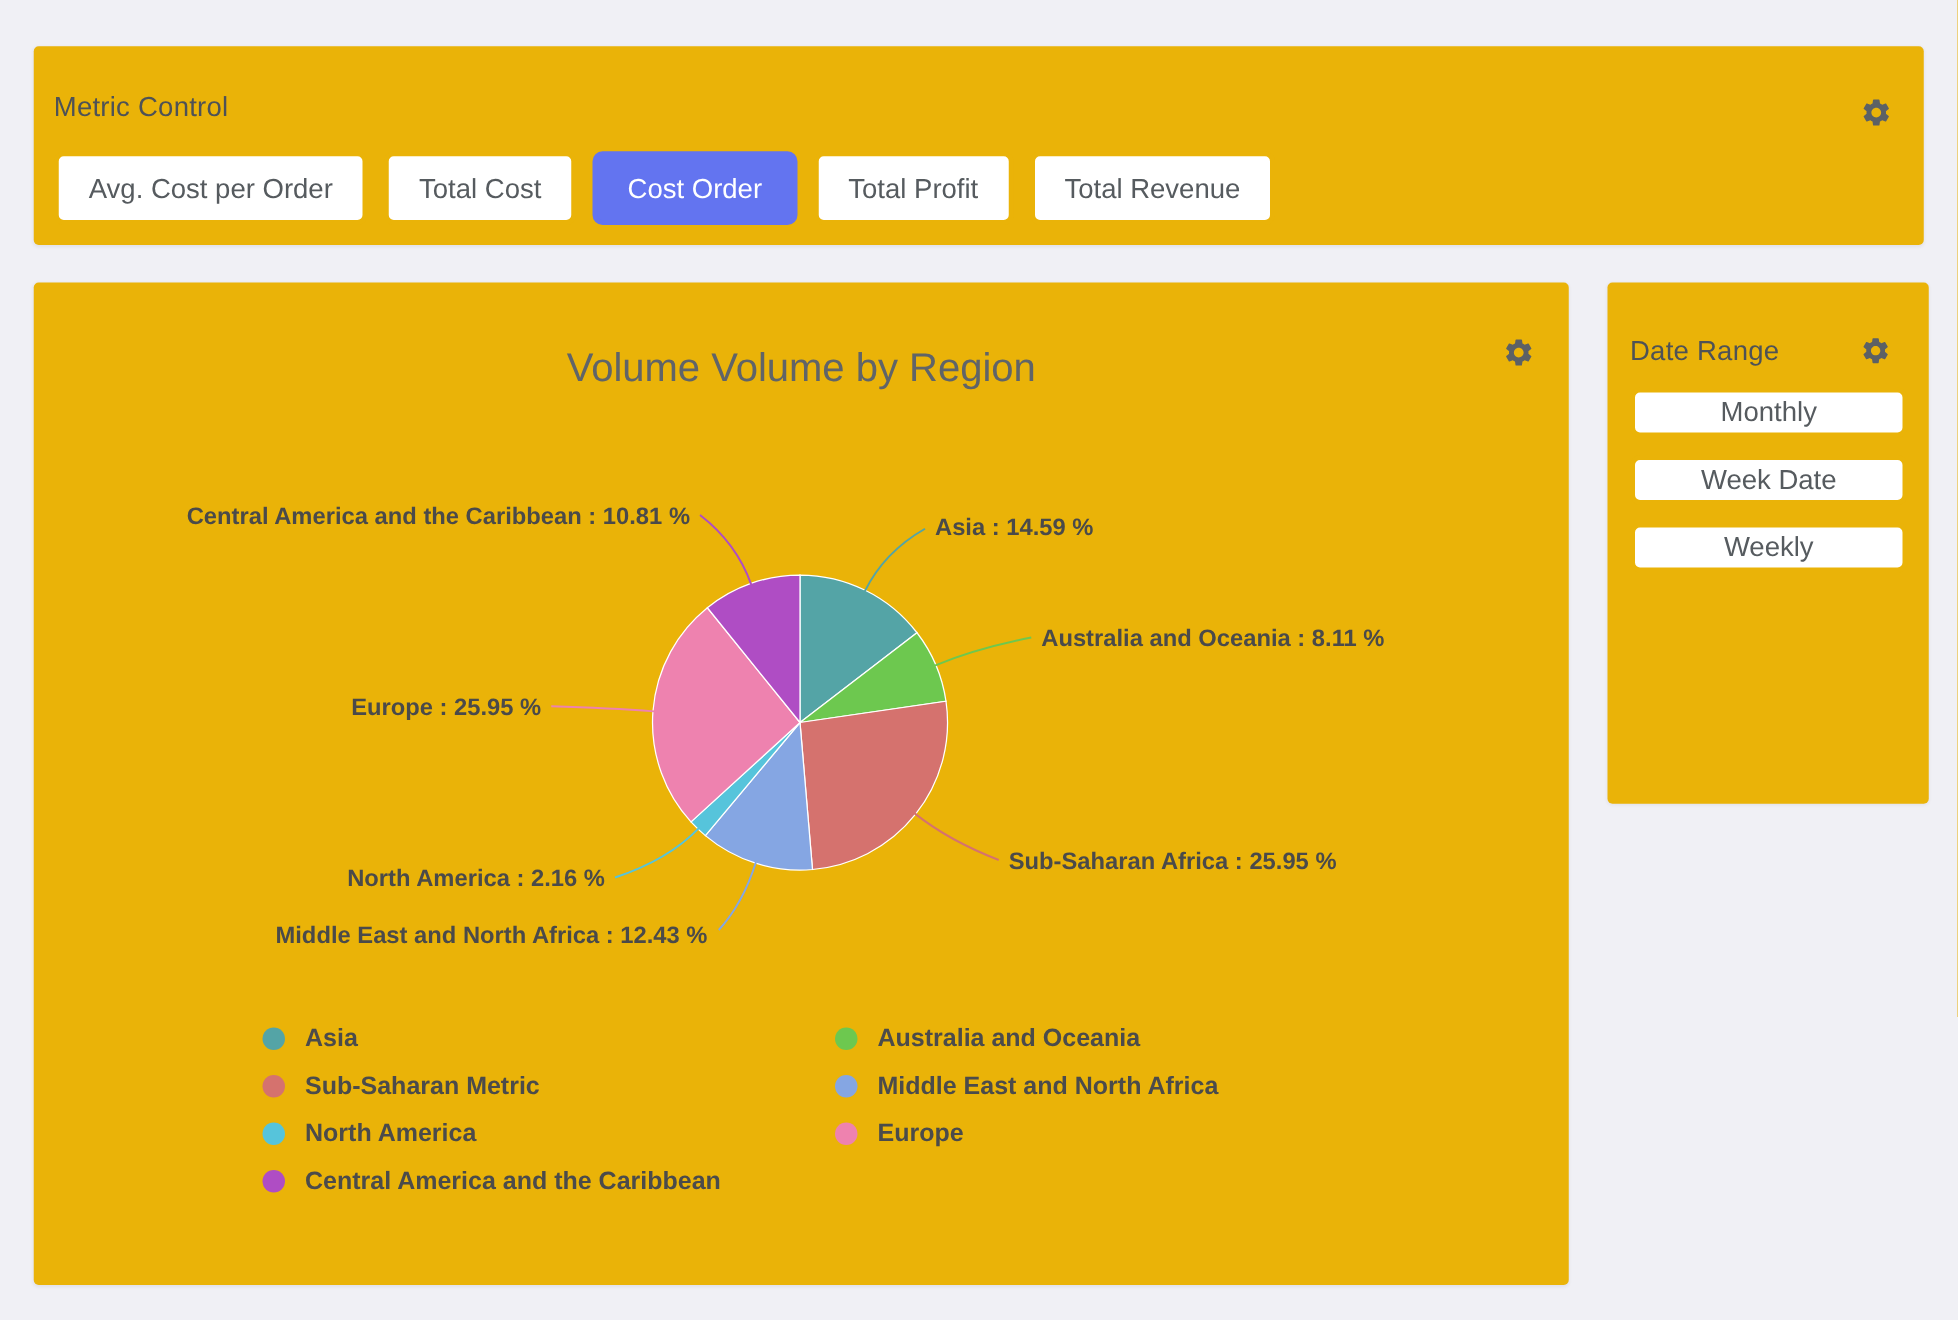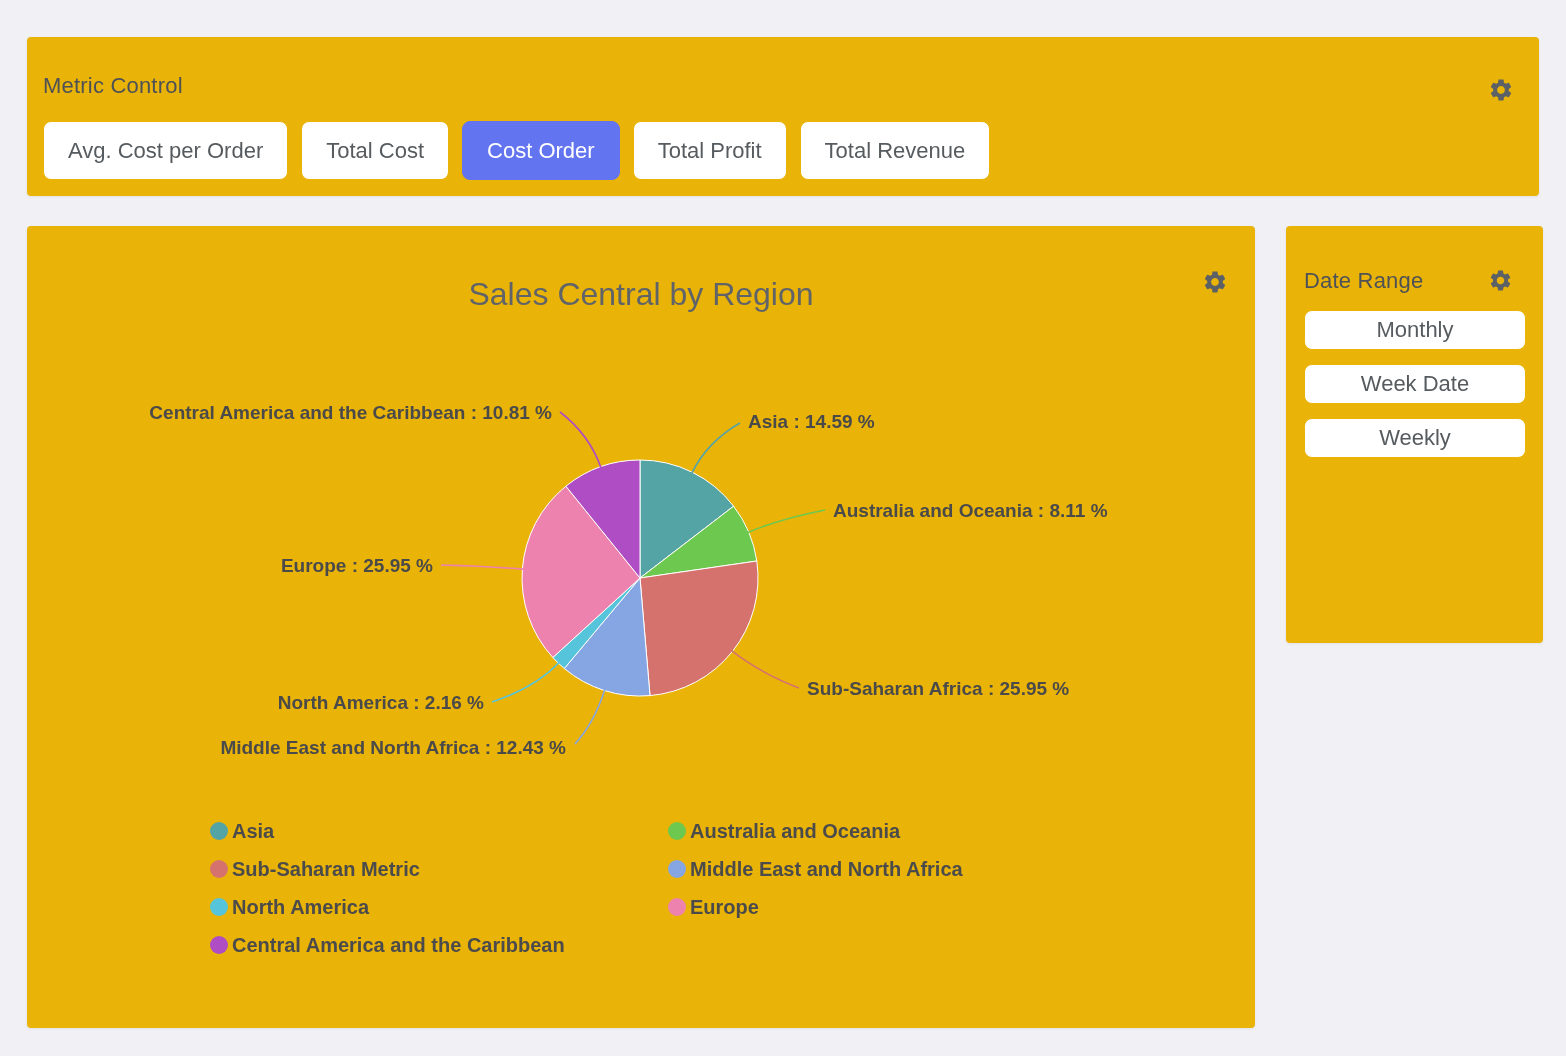--- a/index.html
+++ b/index.html
@@ -24,37 +24,37 @@
   #date-title{left:18px;top:42px;}
 
   .gear-btn{position:absolute;cursor:pointer;line-height:0;}
   #metric-gear{right:25px;top:40px;}
   #chart-gear{right:27px;top:43px;}
   #date-gear{right:30px;top:42px;}
 
   .btn-row{position:absolute;left:16px;top:84px;display:flex;gap:13px;}
   button.pill{
     height:59px;padding:0 24px;font-size:22px;color:#565b5f;
-    background:#fff;border:1px solid #eab308;border-radius:8px;
+    background:#fff;border:4px solid #eab308;border-radius:8px;
     font-family:inherit;cursor:pointer;white-space:nowrap;
   }
   button.pill.selected{background:var(--accent,#6374f0);border-color:var(--accent,#6374f0);color:#fff;}
 
   #chart-title{
     position:absolute;top:50px;left:0;width:100%;text-align:center;
     font-size:32px;color:#606468;
   }
   #pie-svg{position:absolute;left:0;top:0;}
   #pie-svg text{font-family:"Liberation Sans", sans-serif;font-size:19px;font-weight:bold;fill:#4a4a4a;}
 
   #legend{position:absolute;left:0;top:586px;width:100%;height:160px;}
   .legend-col{position:absolute;top:0;}
   #legend-col-0{left:183px;}
   #legend-col-1{left:641px;}
-  .legend-item{display:flex;align-items:center;height:38px;gap:4px;cursor:pointer;}
+  .legend-item{display:flex;align-items:center;height:38px;gap:16px;cursor:pointer;}
   .legend-marker{width:18px;height:18px;border-radius:50%;flex:0 0 auto;}
   .legend-label{font-size:20px;font-weight:bold;color:#4b4b4b;white-space:nowrap;}
 
   #date-buttons{position:absolute;left:18px;top:84px;display:flex;flex-direction:column;gap:14px;}
   #date-buttons button.pill{width:222px;padding:0;text-align:center;height:40px;}
 </style>
 </head>
 <body style="--accent: #6374F0;">
 
 <div class="panel" id="metric-panel">
@@ -67,21 +67,21 @@
   <div class="btn-row" id="metric-buttons">
       <button class="pill">Avg. Cost per Order</button>
       <button class="pill">Total Cost</button>
       <button class="pill selected">Cost Order</button>
       <button class="pill">Total Profit</button>
       <button class="pill">Total Revenue</button>
     </div>
 </div>
 
 <div class="panel" id="chart-panel">
-  <div id="chart-title">Sales Central by Region</div>
+  <div id="chart-title">Volume Volume by Region</div>
   <span class="gear-btn" id="chart-gear">
     <svg width="26" height="26" viewBox="0 0 24 24">
         <path fill="#5c6165" d="M19.14,12.94c0.04-0.3,0.06-0.61,0.06-0.94c0-0.32-0.02-0.64-0.07-0.94l2.03-1.58c0.18-0.14,0.23-0.41,0.12-0.61l-1.92-3.32c-0.12-0.22-0.37-0.29-0.59-0.22l-2.39,0.96c-0.5-0.38-1.03-0.7-1.62-0.94L14.4,2.81c-0.04-0.24-0.24-0.41-0.48-0.41h-3.84c-0.24,0-0.43,0.17-0.47,0.41L9.25,5.35C8.66,5.59,8.12,5.92,7.63,6.29L5.24,5.33c-0.22-0.08-0.47,0-0.59,0.22L2.74,8.87C2.62,9.08,2.66,9.34,2.86,9.48l2.03,1.58C4.84,11.36,4.8,11.69,4.8,12s0.02,0.64,0.07,0.94l-2.03,1.58c-0.18,0.14-0.23,0.41-0.12,0.61l1.92,3.32c0.12,0.22,0.37,0.29,0.59,0.22l2.39-0.96c0.5,0.38,1.03,0.7,1.62,0.94l0.36,2.54c0.05,0.24,0.24,0.41,0.48,0.41h3.84c0.24,0,0.44-0.17,0.47-0.41l0.36-2.54c0.59-0.24,1.13-0.56,1.62-0.94l2.39,0.96c0.22,0.08,0.47,0,0.59-0.22l1.92-3.32c0.12-0.22,0.07-0.47-0.12-0.61L19.14,12.94z M12,15.6c-1.98,0-3.6-1.62-3.6-3.6s1.62-3.6,3.6-3.6s3.6,1.62,3.6,3.6S13.98,15.6,12,15.6z"></path>
       </svg>
   </span>
   <svg id="pie-svg" width="1228" height="575" viewBox="0 0 1228 575">
       <path d="M 613 352 L 613.0 234.0 A 118 118 0 0 1 706.6 280.2 Z" fill="#54A4A6" stroke="#ffffff" stroke-width="1"></path>
       <path d="M 664.8 247.1 Q 680.3 215.7 713 197" fill="none" stroke="#54A4A6" stroke-width="1.6"></path>
       <text x="721" y="202" text-anchor="start">Asia : 14.59 %</text>
       <path d="M 613 352 L 706.6 280.2 A 118 118 0 0 1 729.8 335.0 Z" fill="#6DC84F" stroke="#ffffff" stroke-width="1"></path>

